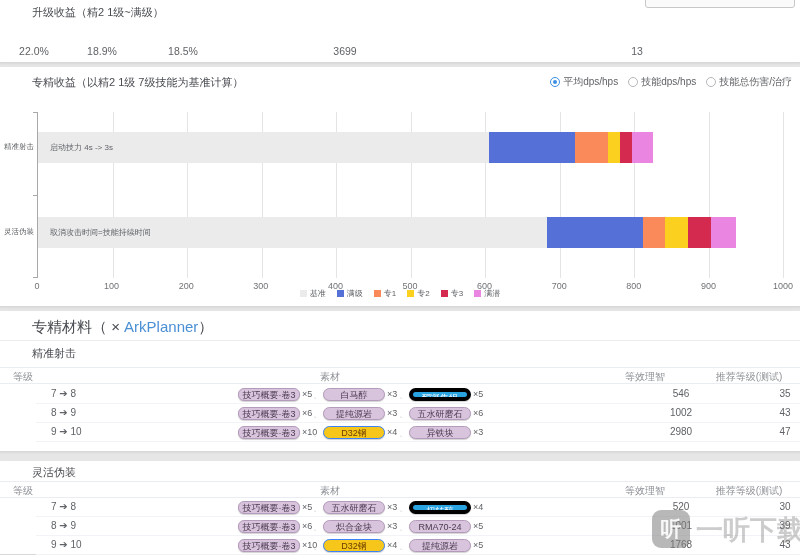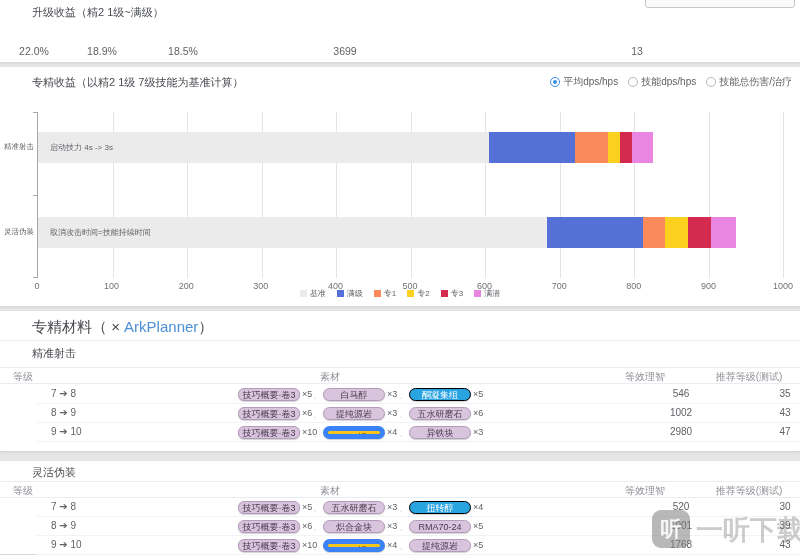--- a/index.html
+++ b/index.html
@@ -63,22 +63,22 @@
   .mh-rec   { position:absolute; left:703px; width:92px; top:2px; text-align:center; }
 
   .mrows { position:absolute; left:0; right:0;padding-left:36px; }
   .mrow { position:relative; height:19px; border-bottom:1px solid #f1f3f6; font-size:10px; }
   .cell-level { position:absolute; left:15px; top:3px; color:#5f6266; }
   .cell-san { position:absolute; left:600px; width:90px; top:3px; text-align:center; }
   .cell-rec { position:absolute; left:703px; width:92px; top:3px; text-align:center; }
   .chip { position:absolute; top:3px; width:62px; height:13px; line-height:12px; text-align:center;
     font-size:9px; border-radius:7px; box-shadow:0 1px 1px rgba(0,0,0,.18); white-space:nowrap; overflow:hidden; }
   .chip-purple { background:#d9c4dd; border:1px solid #b49bbb; color:#4a3b50; }
-  .chip-blue   { background:#2aa3e1; border:1px solid #000000; color:#fff; }
-  .chip-gold   { background:#f6c71a; border:5px solid #3b82f6; color:#6b3c00; }
+  .chip-blue   { background:#2aa3e1; border:4px solid #000000; color:#fff; }
+  .chip-gold   { background:#f6c71a; border:1px solid #3b82f6; color:#6b3c00; }
   .chip.p0{ left:202px;border-radius:6px; } .chip.p1{ left:287px; } .chip.p2{ left:373px; }
   .mcount { position:absolute; top:4px; font-size:9px; color:#5f6266; }
   .mcount.p0{ left:266px; } .mcount.p1{ left:351px; } .mcount.p2{ left:437px; }
   .msep { position:absolute; top:4px; font-size:9px; color:#c8ccd2; }
   .msep.p0{ left:277px; } .msep.p1{ left:363px; }
 
   
   #watermark { position:absolute; left:648px; top:505px; width:160px; height:48px; z-index:50; pointer-events:none; }
   #wm-logo { position:absolute; left:4px; top:5px; width:38px; height:38px; border-radius:9px;
     background:rgba(125,125,125,.55); color:rgba(255,255,255,.9); font-size:21px; font-weight:bold;

